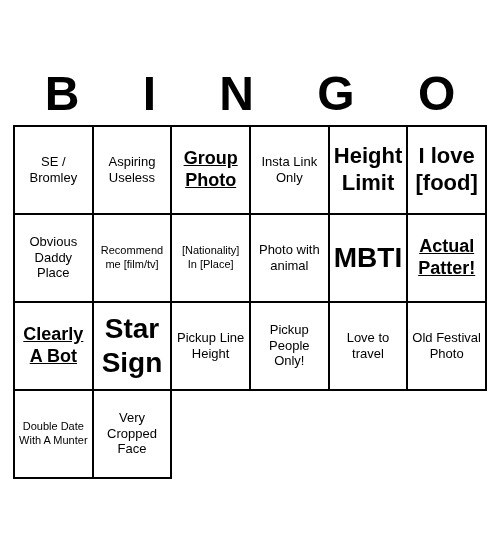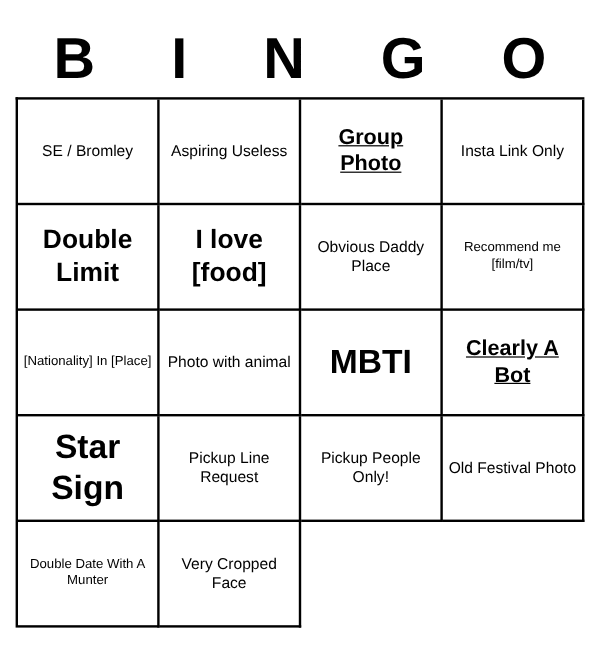--- a/index.html
+++ b/index.html
@@ -31,21 +31,21 @@
     }
 
     .bingo-title span {
       font-size: 48px;
       font-weight: bold;
       font-family: Arial, sans-serif;
     }
 
     .bingo-grid {
       display: grid;
-      grid-template-columns: repeat(4, 1fr);
+      grid-template-columns: repeat(6, 1fr);
       border-left: 2px solid #000;
       border-top: 2px solid #000;
     }
 
     .bingo-cell {
       border-right: 2px solid #000;
       border-bottom: 2px solid #000;
       min-height: 88px;
       display: flex;
       align-items: center;
@@ -101,51 +101,57 @@
       <div class="bingo-cell">
         <span class="size-medium">Aspiring Useless</span>
       </div>
       <div class="bingo-cell">
         <span class="size-large">Group Photo</span>
       </div>
       <div class="bingo-cell">
         <span class="size-medium">Insta Link Only</span>
       </div>
       <div class="bingo-cell">
-        <span class="size-xlarge">Double Limit</span>
+        <span class="size-xlarge">Height Limit</span>
       </div>
       <div class="bingo-cell">
         <span class="size-xlarge">I love [food]</span>
       </div>
       <div class="bingo-cell">
         <span class="size-medium">Obvious Daddy Place</span>
       </div>
       <div class="bingo-cell">
         <span class="size-small">Recommend me [film/tv]</span>
       </div>
       <div class="bingo-cell">
         <span class="size-small">[Nationality] In [Place]</span>
       </div>
       <div class="bingo-cell">
         <span class="size-medium">Photo with animal</span>
       </div>
       <div class="bingo-cell">
         <span class="size-xxlarge">MBTI</span>
       </div>
       <div class="bingo-cell">
+        <span class="size-large">Actual Patter!</span>
+      </div>
+      <div class="bingo-cell">
         <span class="size-large">Clearly A Bot</span>
       </div>
       <div class="bingo-cell">
         <span class="size-xxlarge">Star Sign</span>
       </div>
       <div class="bingo-cell">
-        <span class="size-medium">Pickup Line Request</span>
+        <span class="size-medium">Pickup Line Height</span>
       </div>
       <div class="bingo-cell">
         <span class="size-medium">Pickup People Only!</span>
+      </div>
+      <div class="bingo-cell">
+        <span class="size-medium">Love to travel</span>
       </div>
       <div class="bingo-cell">
         <span class="size-medium">Old Festival Photo</span>
       </div>
       <div class="bingo-cell">
         <span class="size-small">Double Date With A Munter</span>
       </div>
       <div class="bingo-cell">
         <span class="size-medium">Very Cropped Face</span>
       </div>

